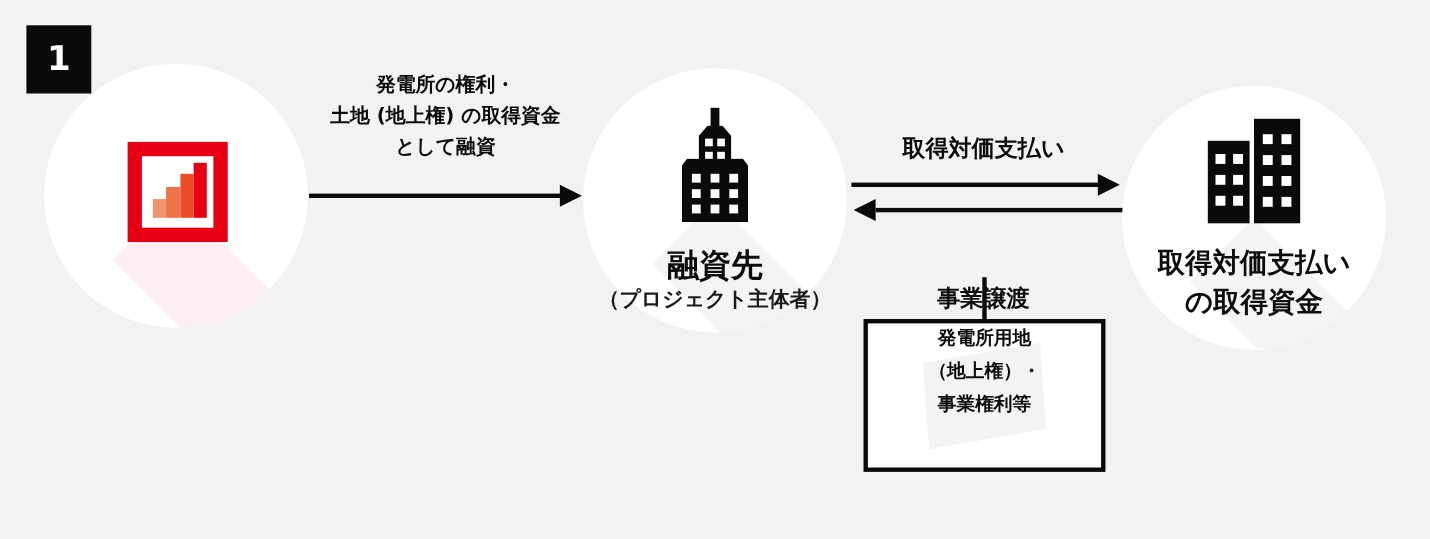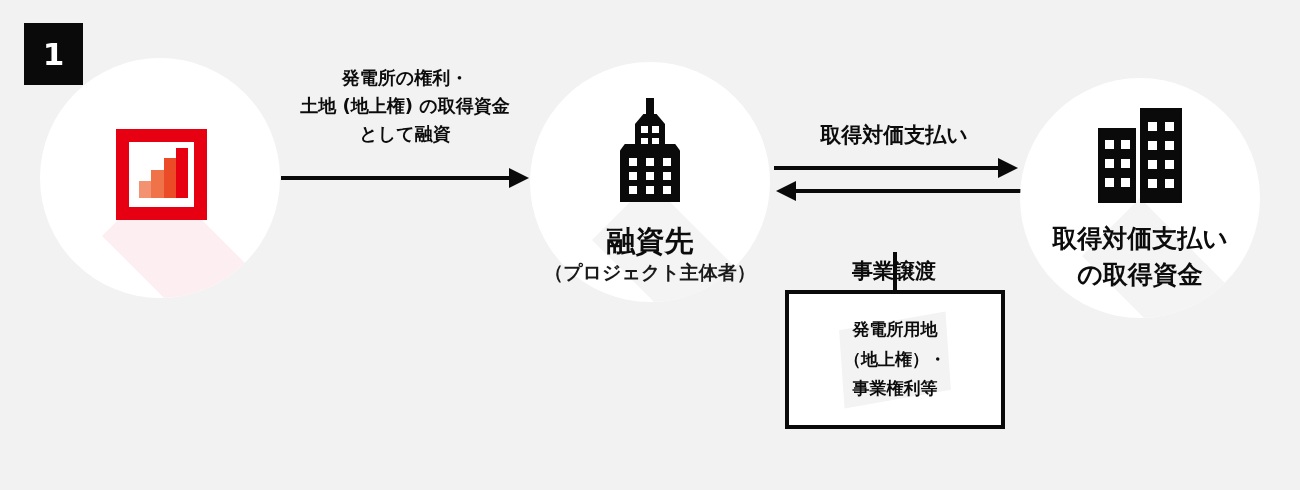--- a/index.html
+++ b/index.html
@@ -198,21 +198,20 @@
   .asset-box {
     position: absolute;
     left: 785px;
     top: 290px;
     width: 220px;
     height: 139px;
     background: #ffffff;
     border: 4px solid #0a0a0a;
     box-sizing: border-box;
     display: flex;
-    align-items: center;
     justify-content: center;
   }
   .asset-box .txt {
     color: #0c0c0c;
     font-weight: 700;
     font-size: 17px;
     line-height: 1.75;
     text-align: center;
     white-space: pre-line;
     position: relative;

